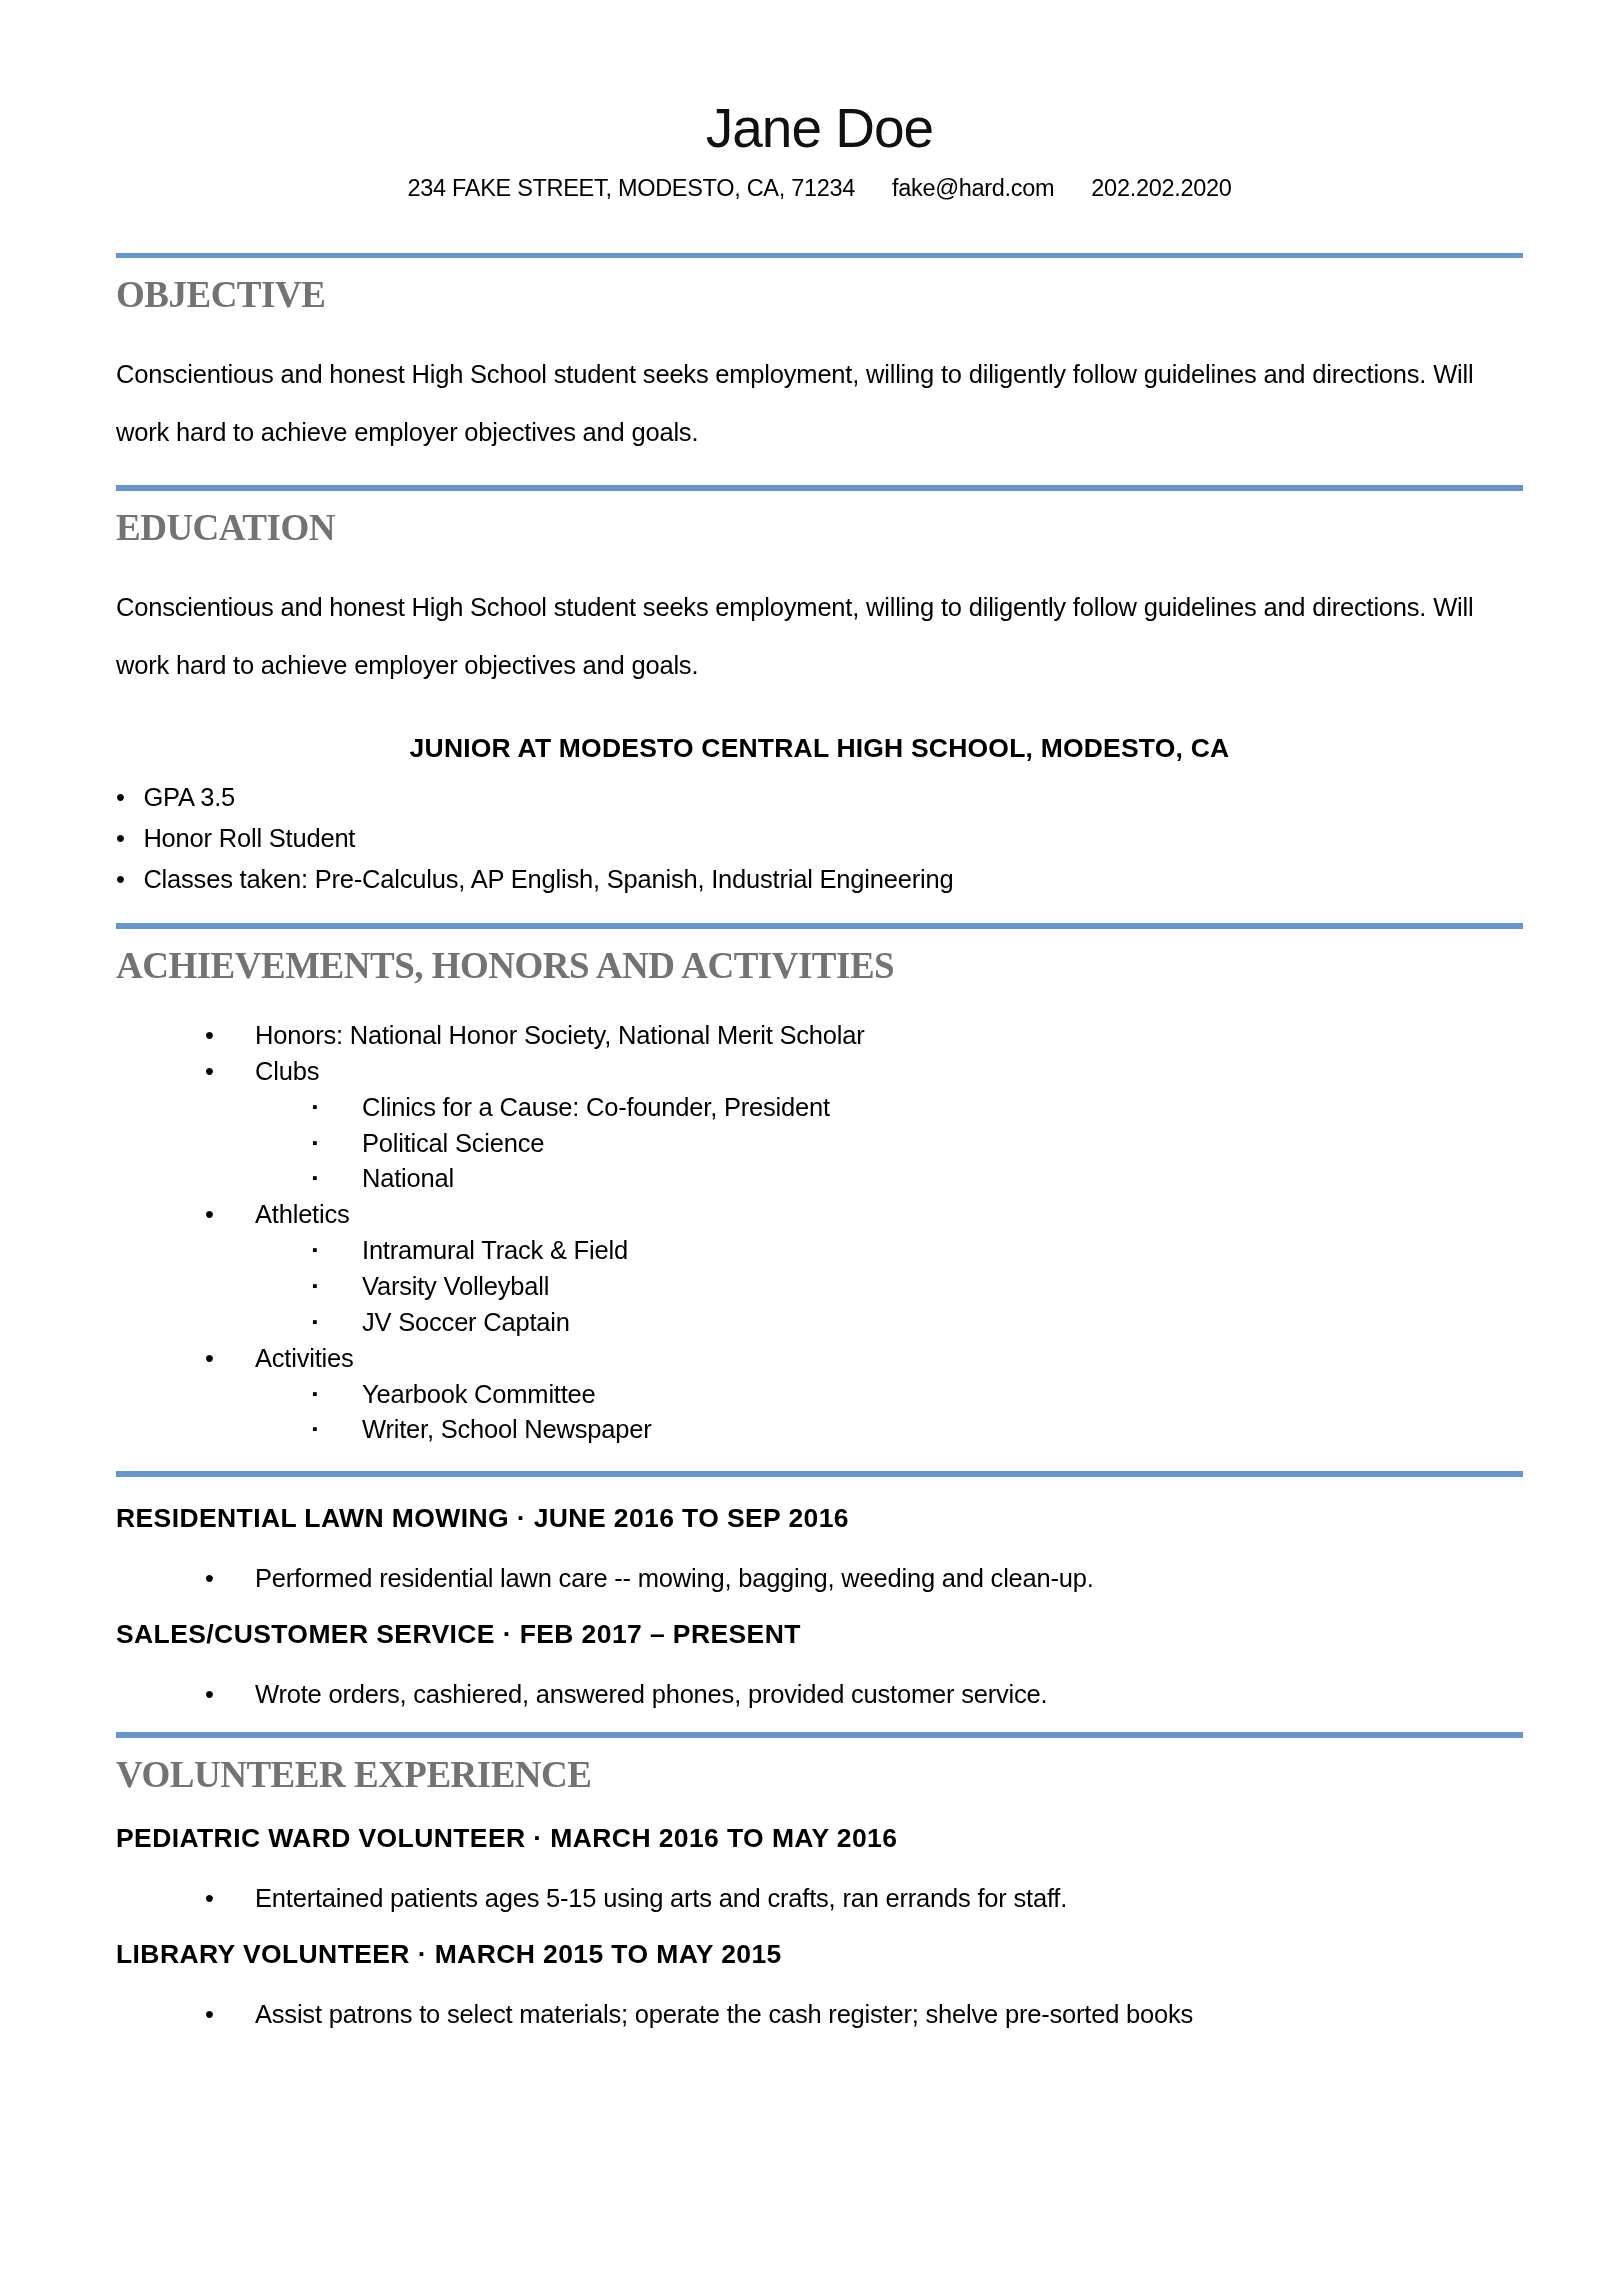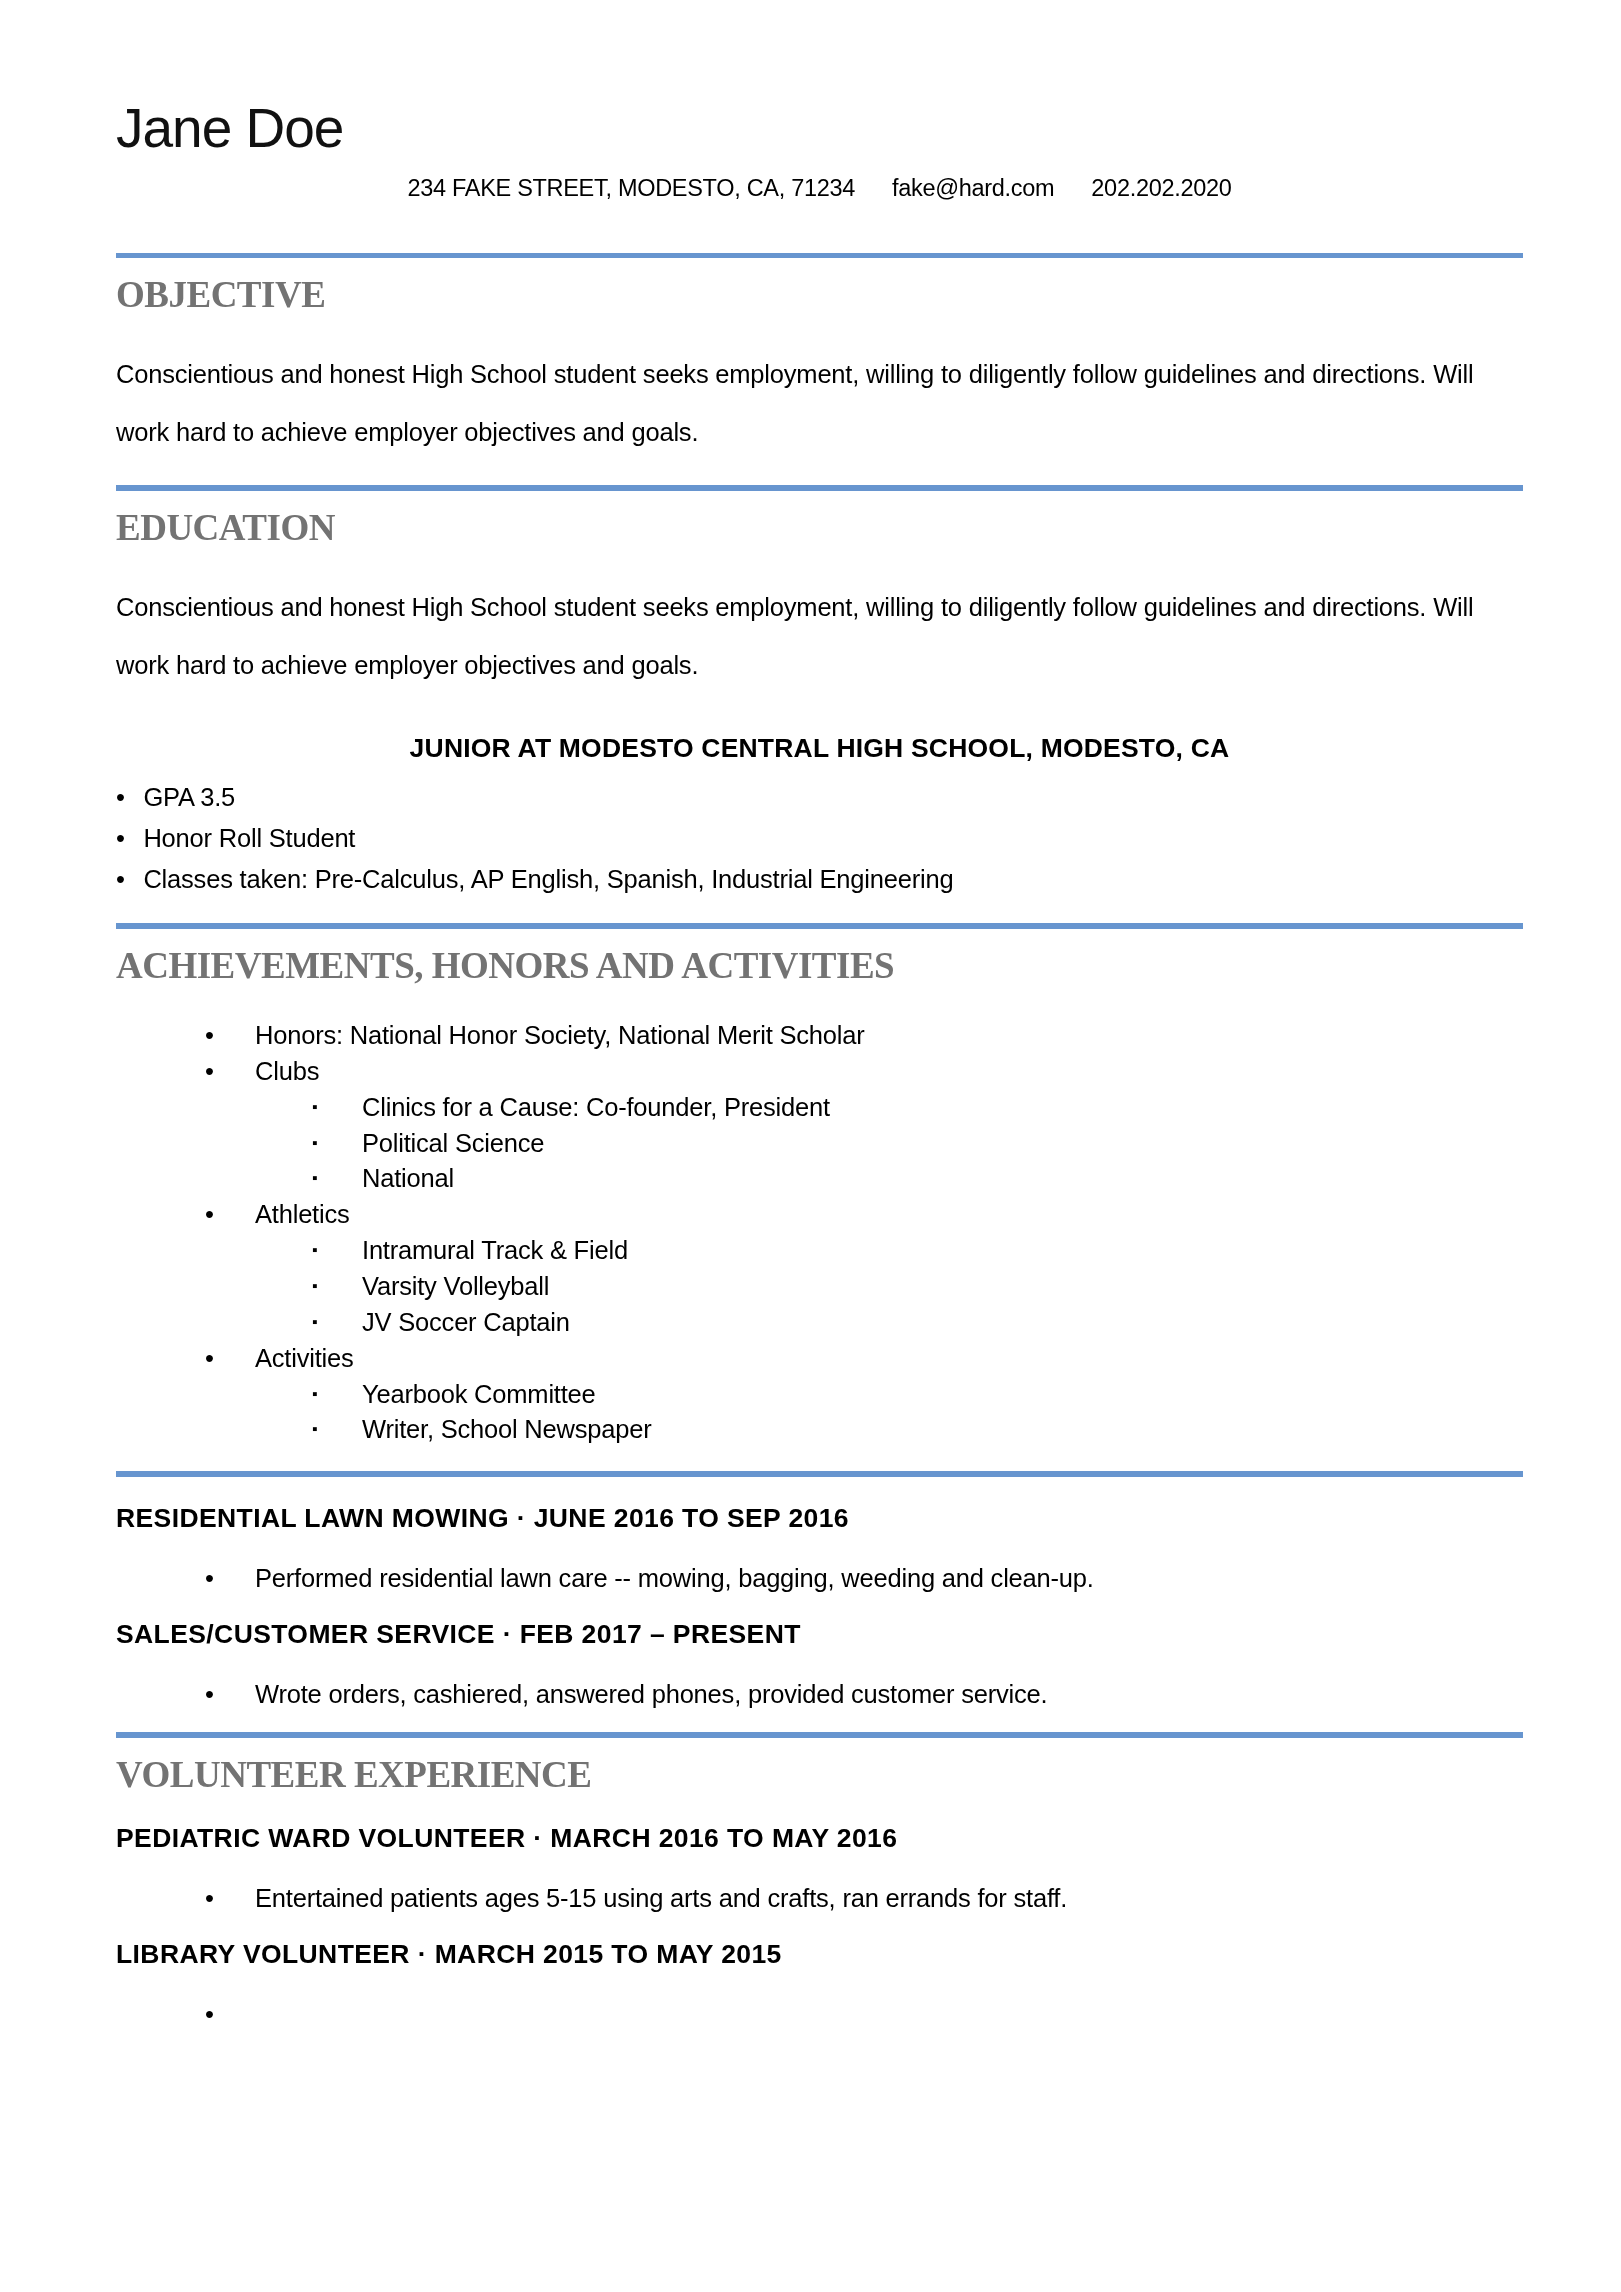--- a/index.html
+++ b/index.html
@@ -4,21 +4,21 @@
 <style>
   html,body { margin:0; padding:0; background:#ffffff; }
   .page {
     width:1621px; height:2293px; box-sizing:border-box;
     padding:94px 98px 39px 116px;
     font-family:"Liberation Sans", sans-serif;
     color:#000; background:#fff; overflow:hidden;
     letter-spacing:-0.2px;
   }
   
-  .page-header { text-align:left; }
+  .page-header { text-align:center; }
   .name { font-size:55px; line-height:1.25; color:#111; letter-spacing:-1px; }
   .contact { margin-top:11.8px; font-size:23.5px; display:flex; justify-content:center; gap:37px; letter-spacing:-0.3px; }
   
   .section { margin-top:23.5px; }
   .section.first { margin-top:51px; }
   .rule { height:5.9px; background:#6795CF; }
   .sec-title {
     margin:13.7px 0 0 0; font-family:"Liberation Serif", serif; font-weight:700;
     font-size:37px; line-height:1.22; color:#737373; letter-spacing:-0.5px;
   }
@@ -178,19 +178,20 @@
           <div class="job-heading">PEDIATRIC WARD VOLUNTEER · MARCH 2016 TO MAY 2016</div>
           <div class="bullet-row">
             <span class="glyph">•</span>
             <span class="btext">Entertained patients ages 5-15 using arts and crafts, ran errands for staff.</span>
           </div>
         </div>
         <div class="job">
           <div class="job-heading">LIBRARY VOLUNTEER · MARCH 2015 TO MAY 2015</div>
           <div class="bullet-row">
             <span class="glyph">•</span>
+            <span class="btext">Assist patrons to select materials; operate the cash register; shelve pre-sorted books</span>
           </div>
         </div>
       </div>
   </section>
 
 </div>
 
 
 </body></html>

